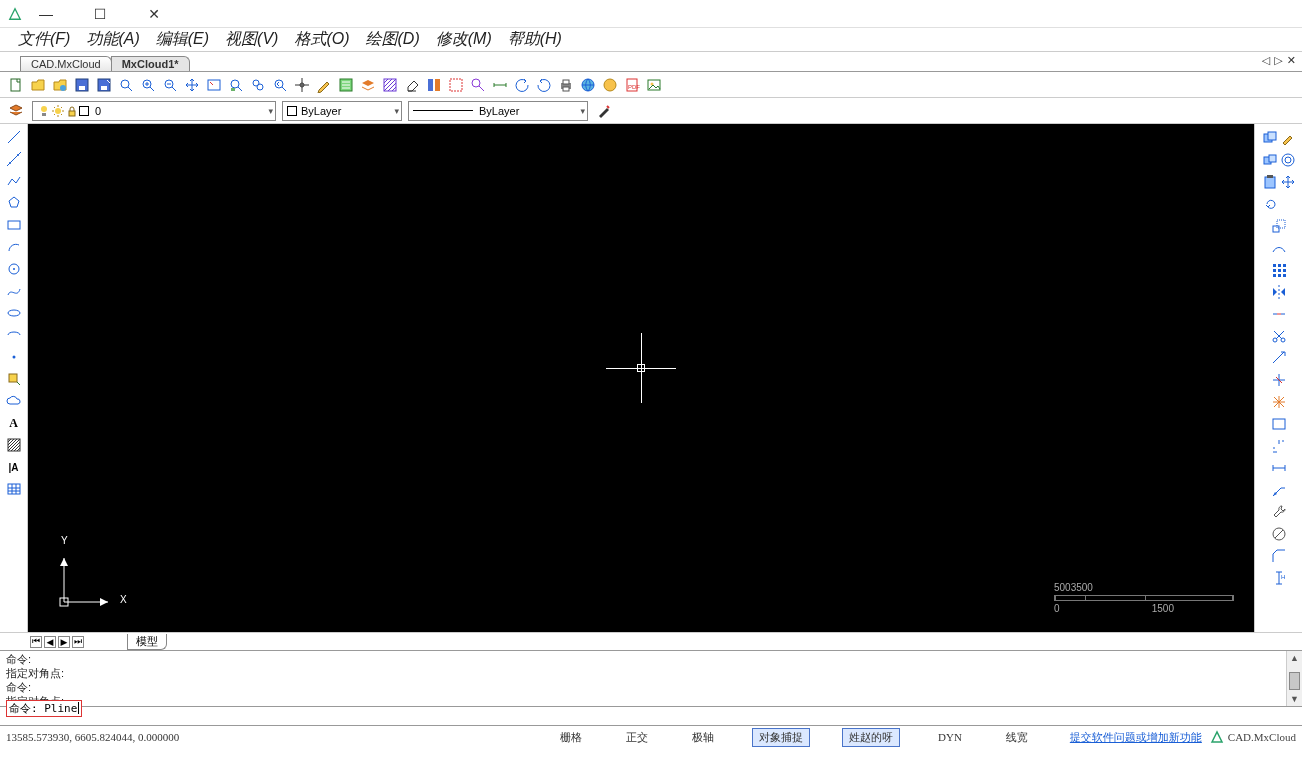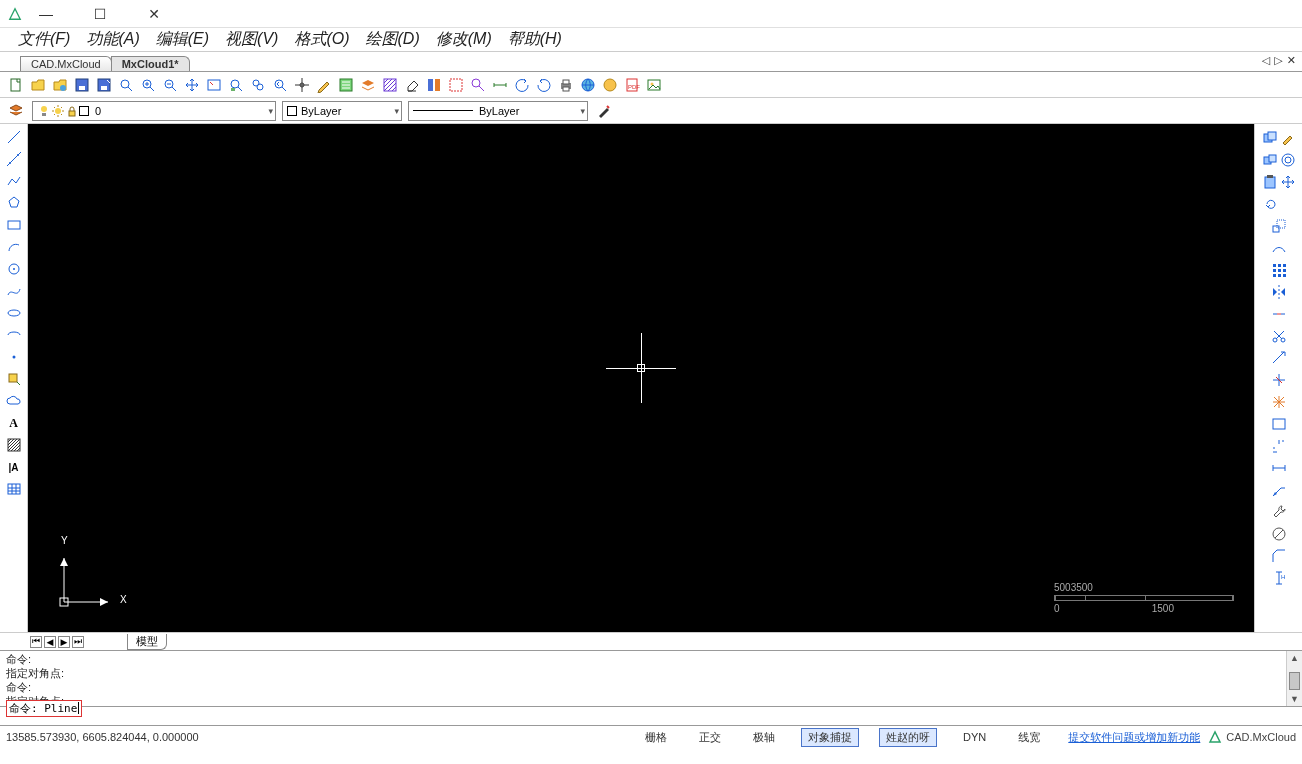--- a/index.html
+++ b/index.html
@@ -43,26 +43,26 @@
 .bottomtabs .nav span { border:1px solid #888; width:12px; height:12px; display:flex; align-items:center; justify-content:center; font-size:9px; }
 .bottomtabs .mtab { border:1px solid #888; border-top:none; padding:0 8px; border-radius:0 0 6px 0;margin-left:37px; }
 .cmdarea { border-top:1px solid #999; }
 .cmdhist { height:56px; overflow:hidden; padding:1px 6px; font-size:11px; color:#222; line-height:14px; background:#fff; border-bottom:1px solid #999; position:relative; }
 .cmdhist .scrollbar { position:absolute; right:0; top:0; bottom:0; width:16px; background:#f0f0f0; border-left:1px solid #ccc; }
 .cmdhist .scrollbar .thumb { position:absolute; left:2px; right:2px; bottom:16px; height:18px; background:#c8c8c8; border:1px solid #888; }
 .cmdhist .scrollbar .arr { position:absolute; left:0; right:0; height:14px; text-align:center; font-size:9px; color:#555; }
 .cmdline { height:18px; padding:1px 6px; font-size:11px; font-family: "SimSun", monospace; display:flex; align-items:center; }
 .cmdline .redbox { border:1px solid #d33; padding:0 2px; display:flex; align-items:center; position:relative; top:-8px; background:#fff; }
 .cmdline .cursor { width:1px; height:12px; background:#000; margin-left:1px; }
-.statusbar { height:20px; border-top:1px solid #999; display:flex; align-items:center; padding:11px 6px; font-size:11px; color:#333; }
+.statusbar { height:20px; border-top:1px solid #999; display:flex; align-items:center; padding:11px 6px; font-size:11px; color:#333;font-family:Liberation Serif, serif; }
 .statusbar .coords { flex:0 0 auto; }
 .statusbar .fill { flex:1; }
-.statusbar .sbtn { padding:1px 6px; margin:0 10px; }
+.statusbar .sbtn { padding:1px 6px; margin:0 16px; }
 .statusbar .sbtn.box { border:1px solid #4a74c9; background:#dbe8ff; }
-.statusbar .link { color:#1a5fd6; text-decoration:underline; cursor:default; margin-left:12px; }
+.statusbar .link { color:#1a5fd6; text-decoration:underline; cursor:default; margin-left:20px; }
 .statusbar .brand { margin-left:8px; color:#444; display:flex; align-items:center; gap:4px; }
 </style>
 </head>
 <body>
 
 <div class="titlebar">
   <svg class="logo" viewBox="0 0 16 16">
       <path d="M2 14 L8 2 L14 14 Z" fill="none" stroke="#2aa36b" stroke-width="1.5"></path>
     </svg>
   <div class="wincontrols">

